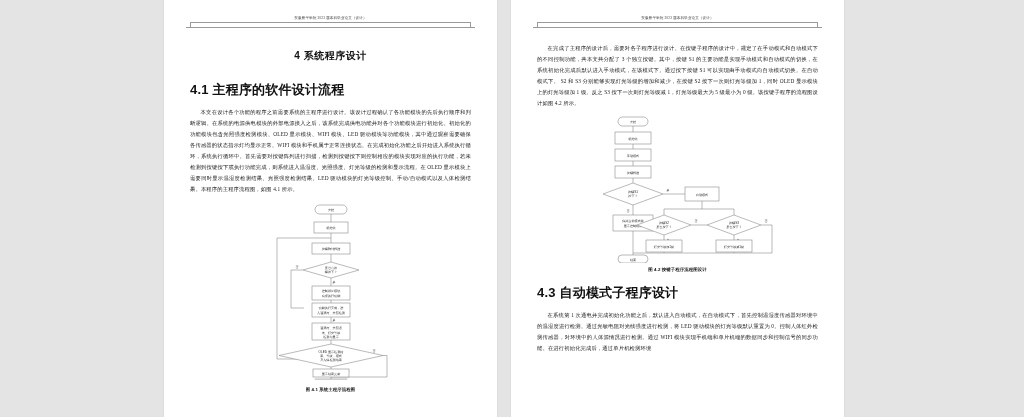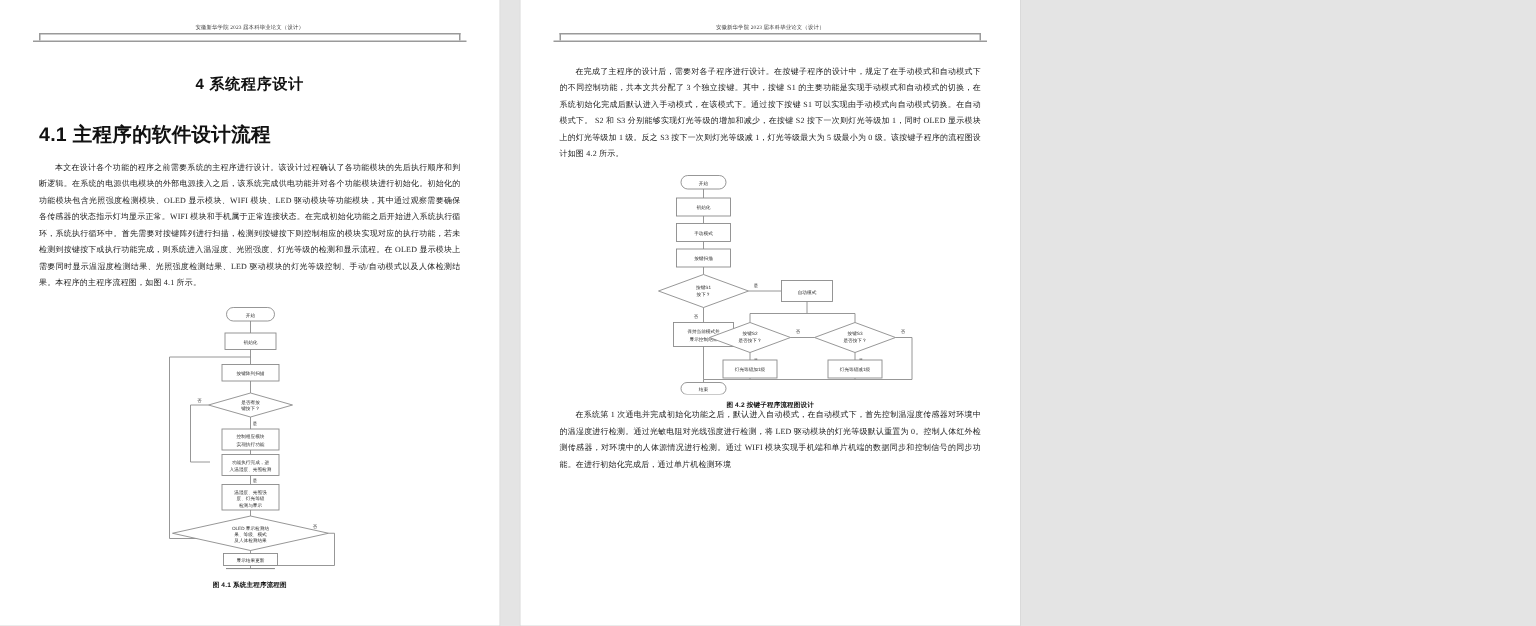--- a/index.html
+++ b/index.html
@@ -7,20 +7,21 @@
     width:1024px;height:417px;
     background:#e4e4e4;
     font-family:"Liberation Serif","DejaVu Serif",serif;
     overflow:hidden;
     position:relative;
   }
   .viewer{
     position:absolute;inset:0;
     display:flex;
     gap:14px;
+    padding-left:164px;
   }
   .page{
     background:#ffffff;
     width:333px;
     height:417px;
     position:relative;
     flex:0 0 auto;
     box-shadow:0 0 0 0.5px #d6d6d6;
     overflow:hidden;
   }
@@ -268,19 +269,20 @@
           <line class="ln" x1="167" y1="137" x2="167" y2="138"></line>
 
           <polyline class="ln" points="66,138 205,138"></polyline>
           <line class="ln" x1="66" y1="138" x2="66" y2="140"></line>
           <rect class="nd" x="51" y="140" width="30" height="8" rx="4"></rect>
           <text class="t" x="66" y="145.5">结束</text>
         </svg>
         <div class="caption">图 4.2 按键子程序流程图设计</div>
       </div>
 
+      <h2 class="section">4.3 自动模式子程序设计</h2>
 
       <p class="body">在系统第 1 次通电并完成初始化功能之后，默认进入自动模式，在自动模式下，首先控制温湿度传感器对环境中的温湿度进行检测。通过光敏电阻对光线强度进行检测，将 LED 驱动模块的灯光等级默认重置为 0。控制人体红外检测传感器，对环境中的人体源情况进行检测。通过 WIFI 模块实现手机端和单片机端的数据同步和控制信号的同步功能。在进行初始化完成后，通过单片机检测环境</p>
 
     </div>
   </div>
 
 </div>
 
 </body></html>

